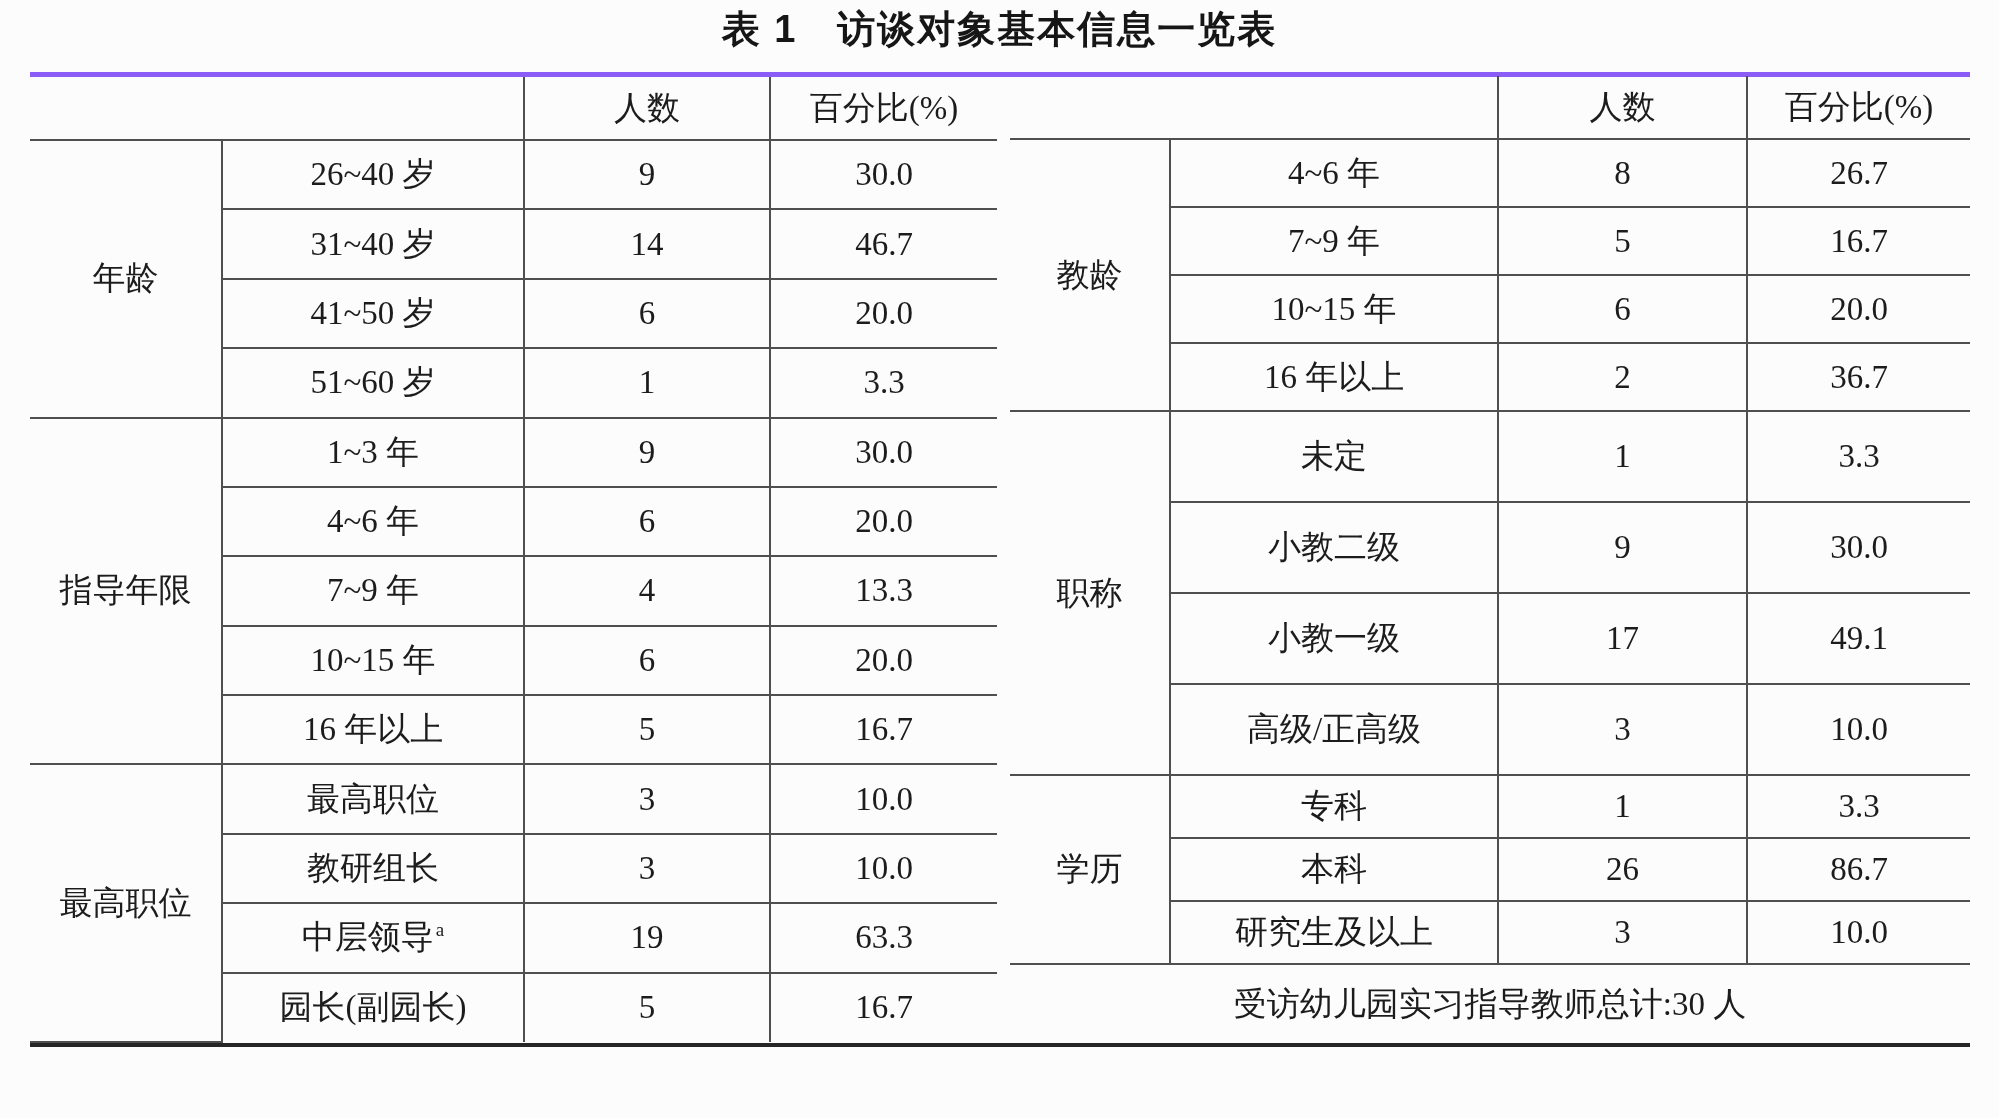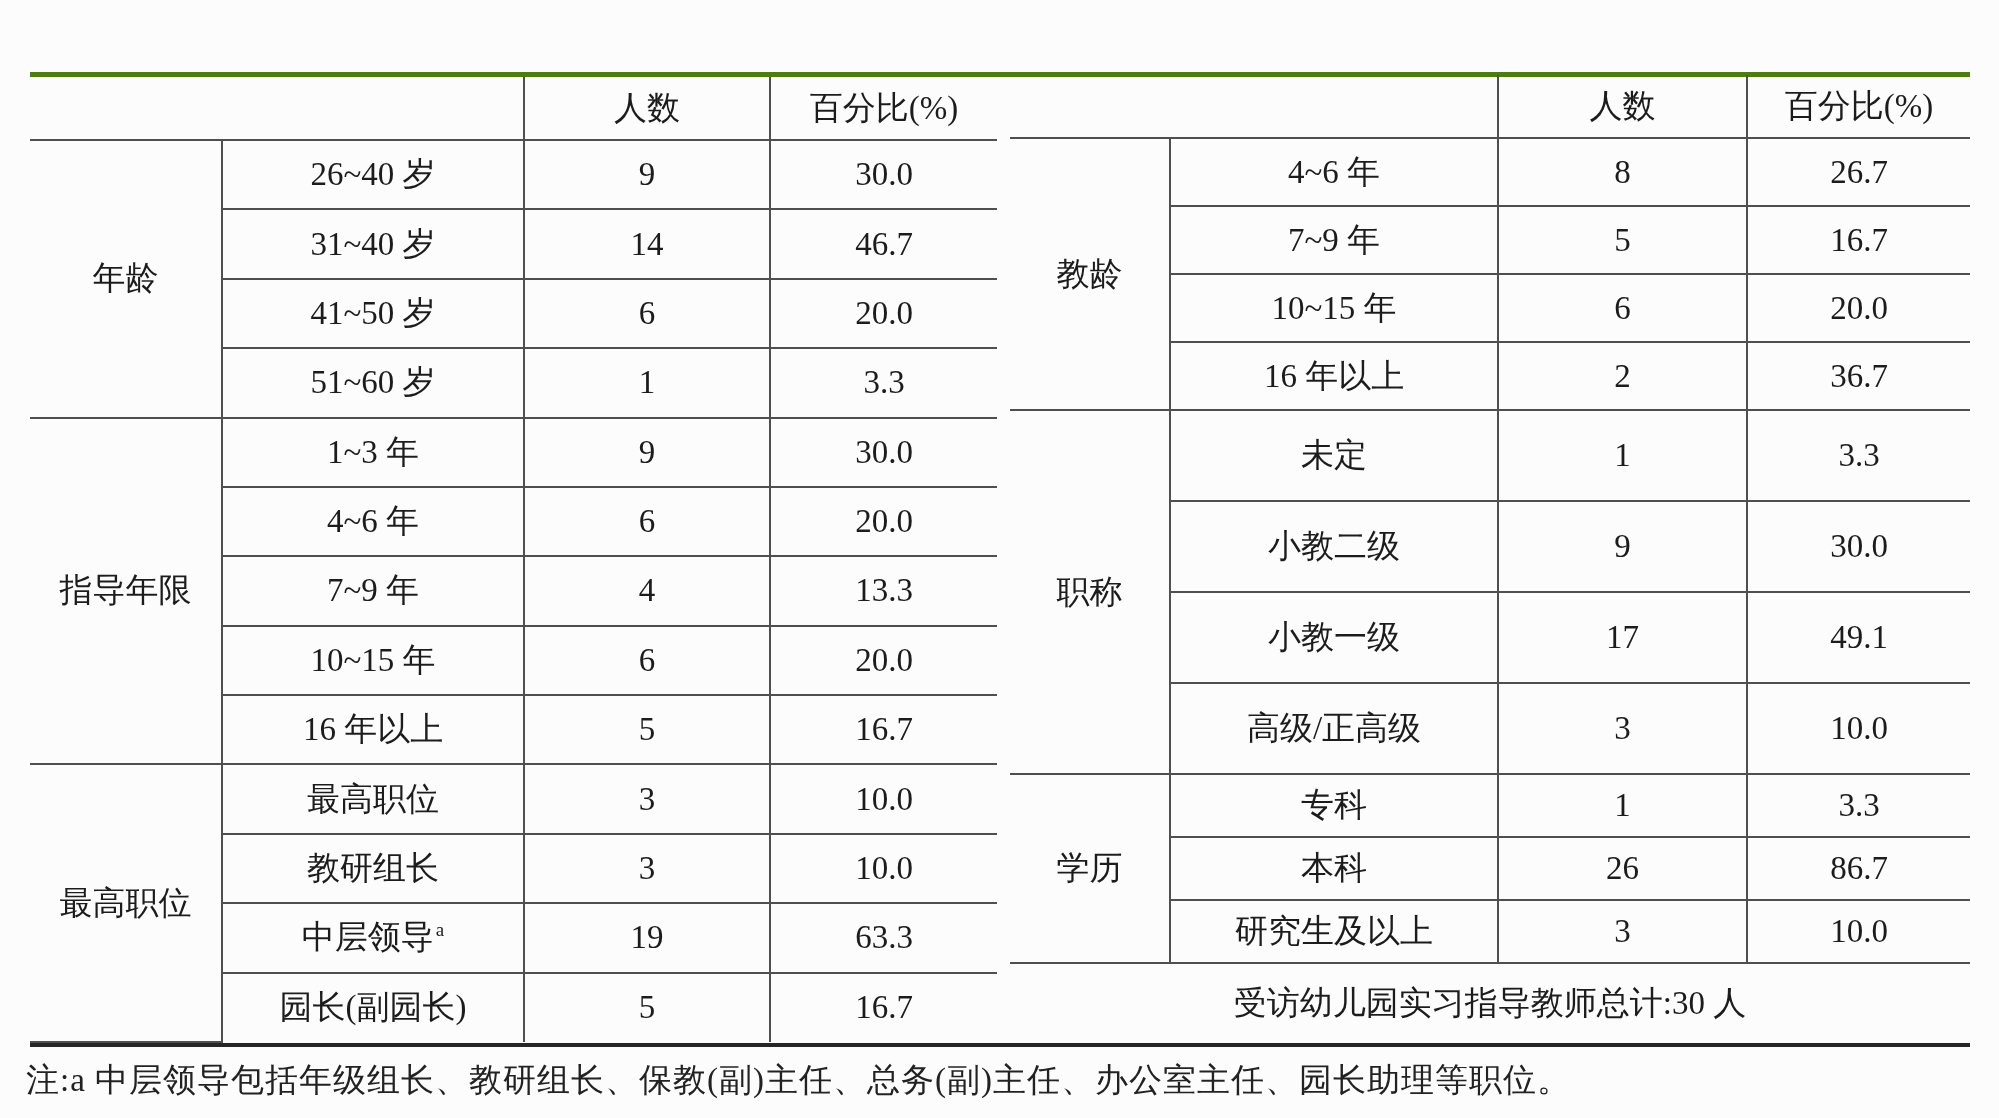--- a/index.html
+++ b/index.html
@@ -28,24 +28,24 @@
     letter-spacing: 2px;
     color: #161616;
     white-space: pre;
   }
   .tablewrap {
     position: absolute;
     top: 72px;
     left: 30px;
     width: 1940px;
     height: 966px;
-    border-top: 5px solid #4d7c0f;
+    border-top: 5px solid #8b5cf6;
     border-bottom: 4px solid #262626;
     display: flex;
-    align-items: flex-end;
+    align-items: center;
     box-sizing: content-box;
   }
   table.half {
     border-collapse: collapse;
     table-layout: fixed;
     height: 100%;
     font-size: 33px;
     color: #1c1c1c;
   }
   table.left-tbl  { width: 967px; }
@@ -93,20 +93,21 @@
     font-size: 33px;
     color: #222;
     letter-spacing: 1px;
   }
 </style>
 </head>
 <body>
 
 <div class="page">
 
+  <div class="title">表 1　访谈对象基本信息一览表</div>
 
   <div class="tablewrap">
 
     <table class="half left-tbl">
       <colgroup>
         <col style="width:192px">
           <col style="width:302px">
         <col style="width:246px">
           <col style="width:227px">
       </colgroup>
@@ -265,15 +266,14 @@
             <td class="pct">10.0</td>
           </tr>
           <tr class="total-row lastrow">
             <td colspan="4" class="totalcell">受访幼儿园实习指导教师总计:30 人</td>
           </tr>
         </tbody>
     </table>
 
   </div>
 
-  <div class="footnote">注:a 中层领导包括年级组长、教研组长、保教(副)主任、总务(副)主任、办公室主任、园长助理等职位。</div>
 
 </div>
 
 </body></html>

